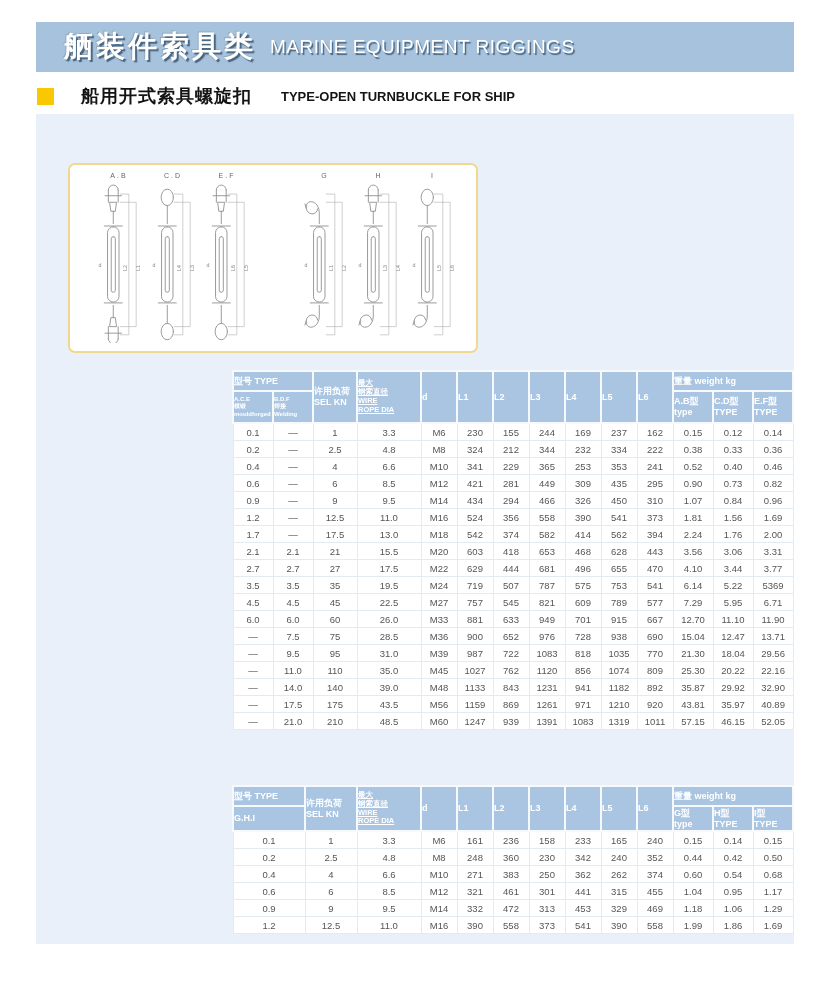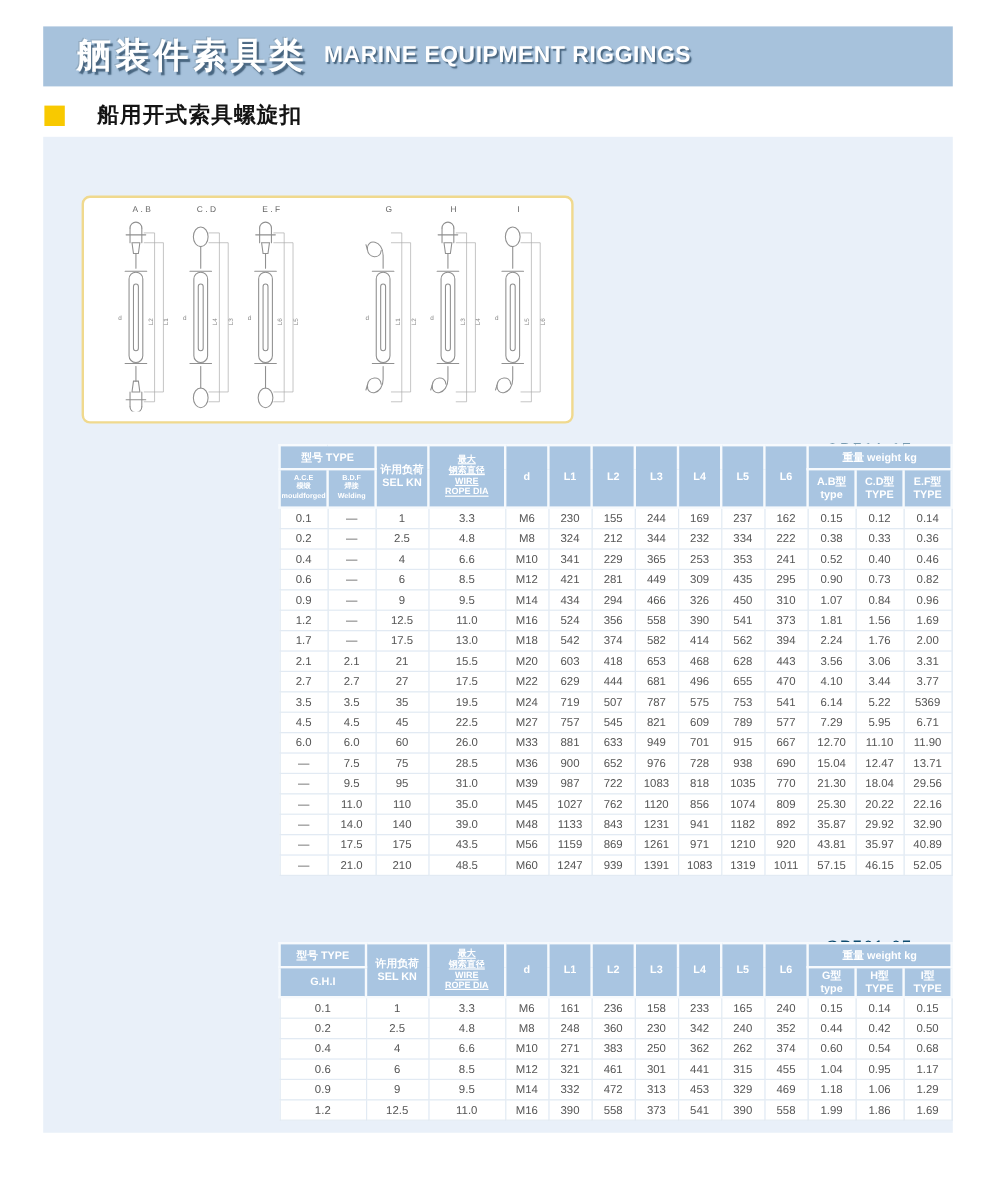--- a/index.html
+++ b/index.html
@@ -3,21 +3,21 @@
 <meta charset="utf-8">
 <style>
   html,body{margin:0;padding:0;}
   body{width:830px;height:1000px;background:#fff;font-family:"Liberation Sans","DejaVu Sans",sans-serif;}
   .page{position:relative;width:830px;height:944px;background:#fff;overflow:hidden;}
 
   .banner{position:absolute;left:36px;top:22px;width:758px;height:50px;background:#a7c2dc;
           display:flex;align-items:center;padding-left:28px;box-sizing:border-box;gap:14px;}
   .banner-zh{font-size:29px;font-weight:bold;color:#fff;letter-spacing:3px;
              text-shadow:2px 2px 1px #48657f,-1px -1px 0 #93abc0;}
-  .banner-en{font-size:19px;font-weight:bold;color:#fff;letter-spacing:.5px;
+  .banner-en{font-size:19px;font-weight:normal;color:#fff;letter-spacing:.5px;
              text-shadow:1.5px 1.5px 1px #48657f;}
 
   .section{position:absolute;left:37px;top:84px;display:flex;align-items:center;gap:27px;}
   .bullet{width:17px;height:17px;background:#f8c900;flex:none;}
   .sec-zh{font-size:18px;font-weight:bold;color:#141414;letter-spacing:1px;}
   .sec-en{font-size:13px;font-weight:bold;color:#141414;margin-left:2px;}
 
   .panel{position:absolute;left:36px;top:114px;width:758px;height:861px;background:#e9f0f9;}
   .intro{position:absolute;left:30px;top:11px;color:#555;}
   .intro-zh{font-size:12.5px;margin-bottom:4px;letter-spacing:1px;}
@@ -35,21 +35,21 @@
   .fig-svg text{font-size:6.5px;fill:#888;font-family:"Liberation Sans",sans-serif;}
 
   .std-label{position:absolute;font-size:15px;color:#0c4a6e;letter-spacing:.5px;margin-top:26px;}
   .std1{right:34px;top:227px;}
   .std2{right:34px;top:641px;}
 
   table.spec{position:absolute;left:196px;width:560px;border-collapse:collapse;table-layout:fixed;}
   .tbl1{top:256px;}
   .tbl2{top:671px;}
   table.spec th{background:#a9c5e1;color:#fff;border:2px solid #f7fafd;font-size:9px;font-weight:bold;
-                text-align:center;vertical-align:middle;padding:1px 0;white-space:pre-line;line-height:1.18;}
+                text-align:left;vertical-align:middle;padding:1px 0;white-space:pre-line;line-height:1.18;}
   table.spec th.xs{font-size:7.5px;text-decoration:underline;}
   table.spec th.xxs{font-size:6px;line-height:1.25;}
   table.spec thead tr:first-child{height:20px;}
   .tbl1 thead tr:nth-child(2){height:32px;}
   .tbl2 thead tr{height:24px;}
   table.spec td{background:#fff;border:1px solid #e2eaf3;color:#555;font-size:9.5px;
                 text-align:center;height:16px;padding:0;}
   .tbl2 td{height:16.5px;}
 </style>
 </head>
@@ -58,20 +58,21 @@
 <div class="page">
 
   <div class="banner">
     <span class="banner-zh">舾装件索具类</span>
     <span class="banner-en">MARINE EQUIPMENT RIGGINGS</span>
   </div>
 
   <div class="section">
     <span class="bullet"></span>
     <span class="sec-zh">船用开式索具螺旋扣</span>
+    <span class="sec-en">TYPE-OPEN TURNBUCKLE FOR SHIP</span>
   </div>
 
   <div class="panel">
 
 
     <div class="diagram-box" id="diagram-box">
         <div class="fig">
           <span class="fig-label">A.B</span>
           <svg class="fig-svg" viewBox="0 0 66 190">
             <g class="lines">

